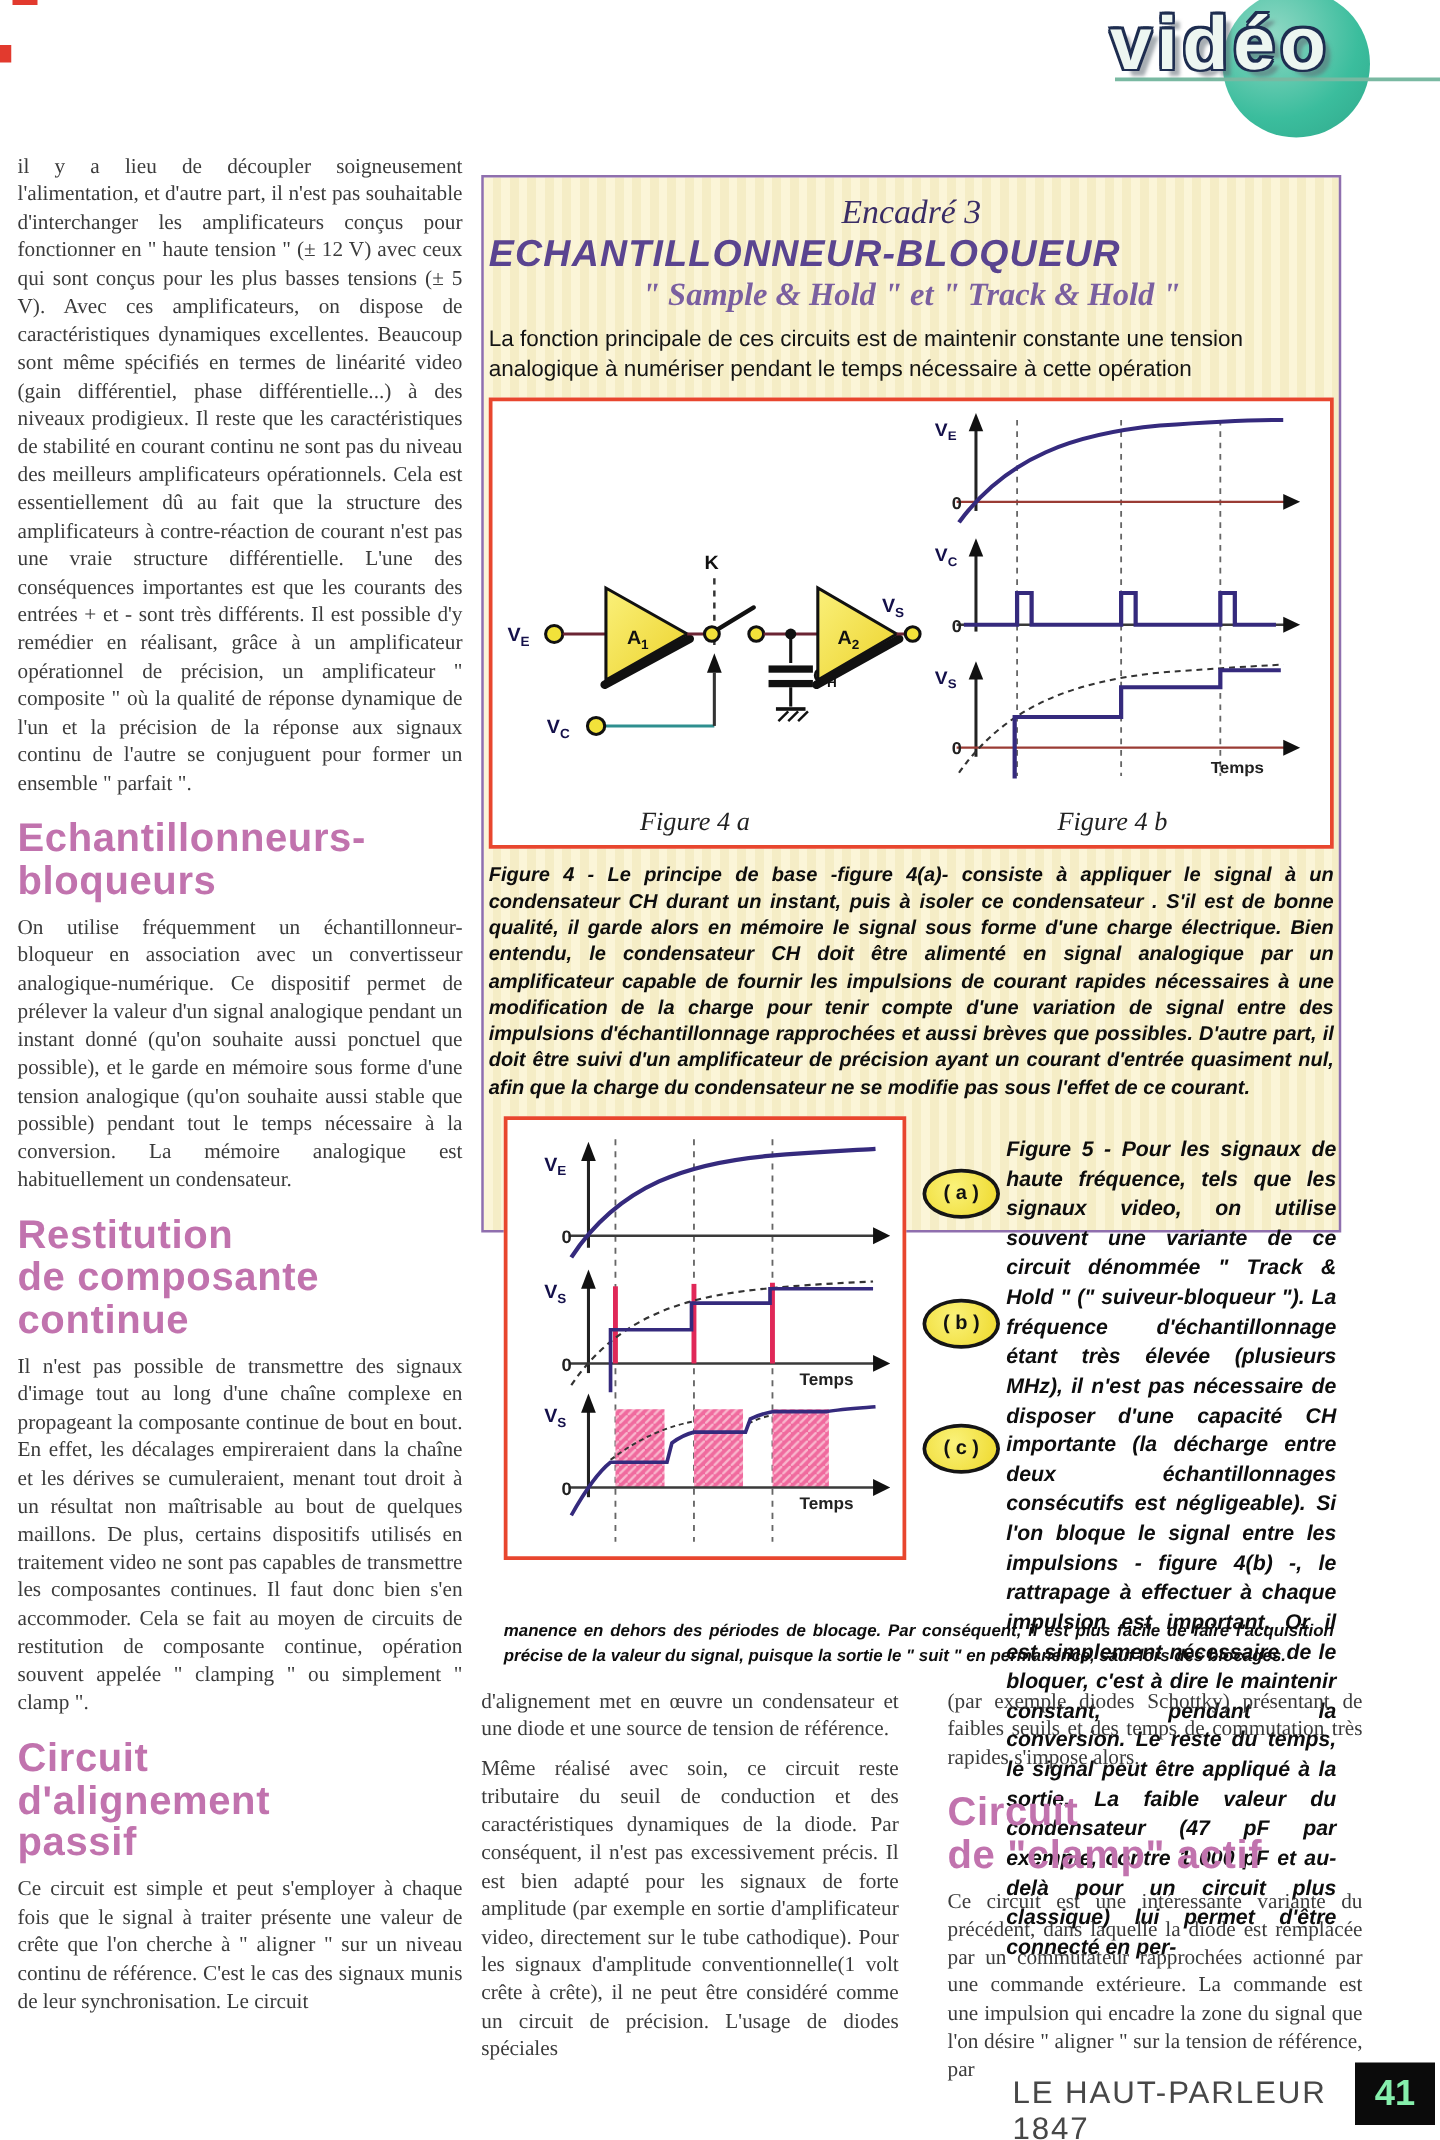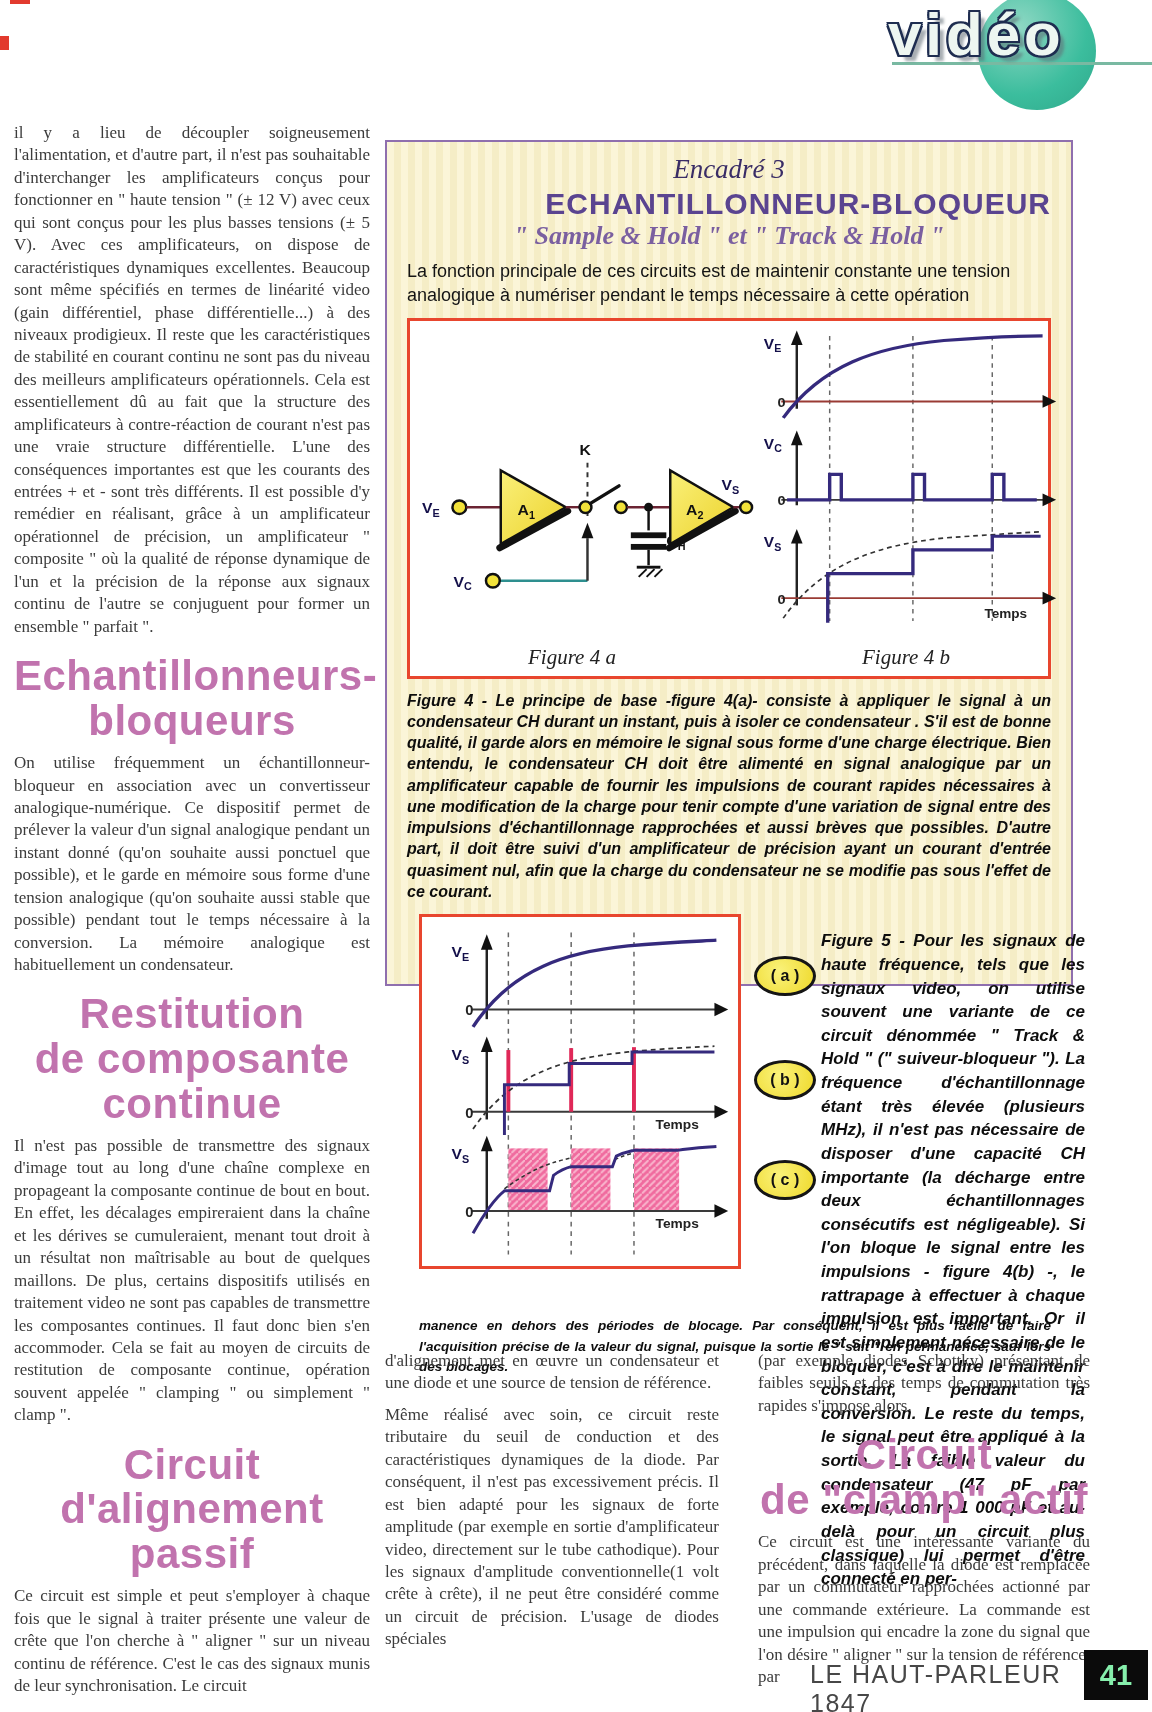--- a/index.html
+++ b/index.html
@@ -16,36 +16,36 @@
     background:radial-gradient(circle at 35% 30%, #8fd8c4, #3bbd9d 60%, #2fa78a);}
   .brand-line{position:absolute;left:22px;top:62px;width:260px;height:3px;background:#79b9a2;}
   .brand-word{position:absolute;left:18px;top:0;font-family:"Liberation Sans",sans-serif;
     font-weight:bold;font-size:60px;letter-spacing:4px;color:#edf6f1;
     text-shadow:-2px -2px 0 #1e2d50,2px -2px 0 #1e2d50,-2px 2px 0 #1e2d50,2px 2px 0 #1e2d50,
       -2px 0 0 #1e2d50,2px 0 0 #1e2d50,0 -2px 0 #1e2d50,0 2px 0 #1e2d50,
       6px 6px 3px rgba(95,105,115,.55);}
 
   
   .bodytxt{font-size:17px;line-height:1.32;text-align:justify;color:#3b3b3b;margin:0 0 9px 0;}
-  .pinkhead{font-family:"Liberation Sans",sans-serif;font-weight:bold;font-size:42px;
-    line-height:1.06;color:#c173ae;margin:16px 0 9px 0;letter-spacing:.5px;text-align:center;}
+  .pinkhead{font-family:"Liberation Sans",sans-serif;font-weight:bold;font-size:32px;
+    line-height:1.06;color:#c173ae;margin:16px 0 9px 0;letter-spacing:.5px;}
   .pinkhead span{display:block;}
 
   .col-left{position:absolute;left:14px;top:122px;width:356px;}
   .col-mid{position:absolute;left:385px;top:1350px;width:334px;}
   .col-right{position:absolute;left:758px;top:1350px;width:332px;}
 
   
   .enc{position:absolute;left:385px;top:140px;width:688px;height:846px;box-sizing:border-box;
     border:2px solid #8f6fae;
     background:repeating-linear-gradient(90deg,#fbf5d8 0 7px,#f5edc6 7px 14px);
-    padding:10px 20px;}
+    padding:10px 4px;}
   .enc-kicker{font-style:italic;font-size:27px;color:#3a2d66;text-align:center;margin:2px 0 0;}
   .enc-title{font-family:"Liberation Sans",sans-serif;font-weight:bold;font-size:30px;
-    color:#5a4490;text-align:right;letter-spacing:1px;margin:2px 0 0;}
+    color:#5a4490;text-align:left;letter-spacing:1px;margin:2px 0 0;font-style:italic;}
   .enc-sub{font-weight:bold;font-style:italic;font-size:26px;color:#7a5fa0;text-align:center;margin:0 0 8px;}
   .enc-intro{font-family:"Liberation Sans",sans-serif;font-size:18px;color:#141414;
     line-height:1.35;text-align:left;margin:0 0 10px;}
 
   .figbox4{position:relative;background:#fff;border:3px solid #e8462e;height:355px;}
   .fig4-circuit{position:absolute;left:6px;top:12px;}
   .fig4-waves{position:absolute;left:350px;top:4px;}
   .figcap{position:absolute;bottom:6px;font-style:italic;font-size:21px;color:#222;}
   .capA{left:118px;} .capB{left:452px;}
 

